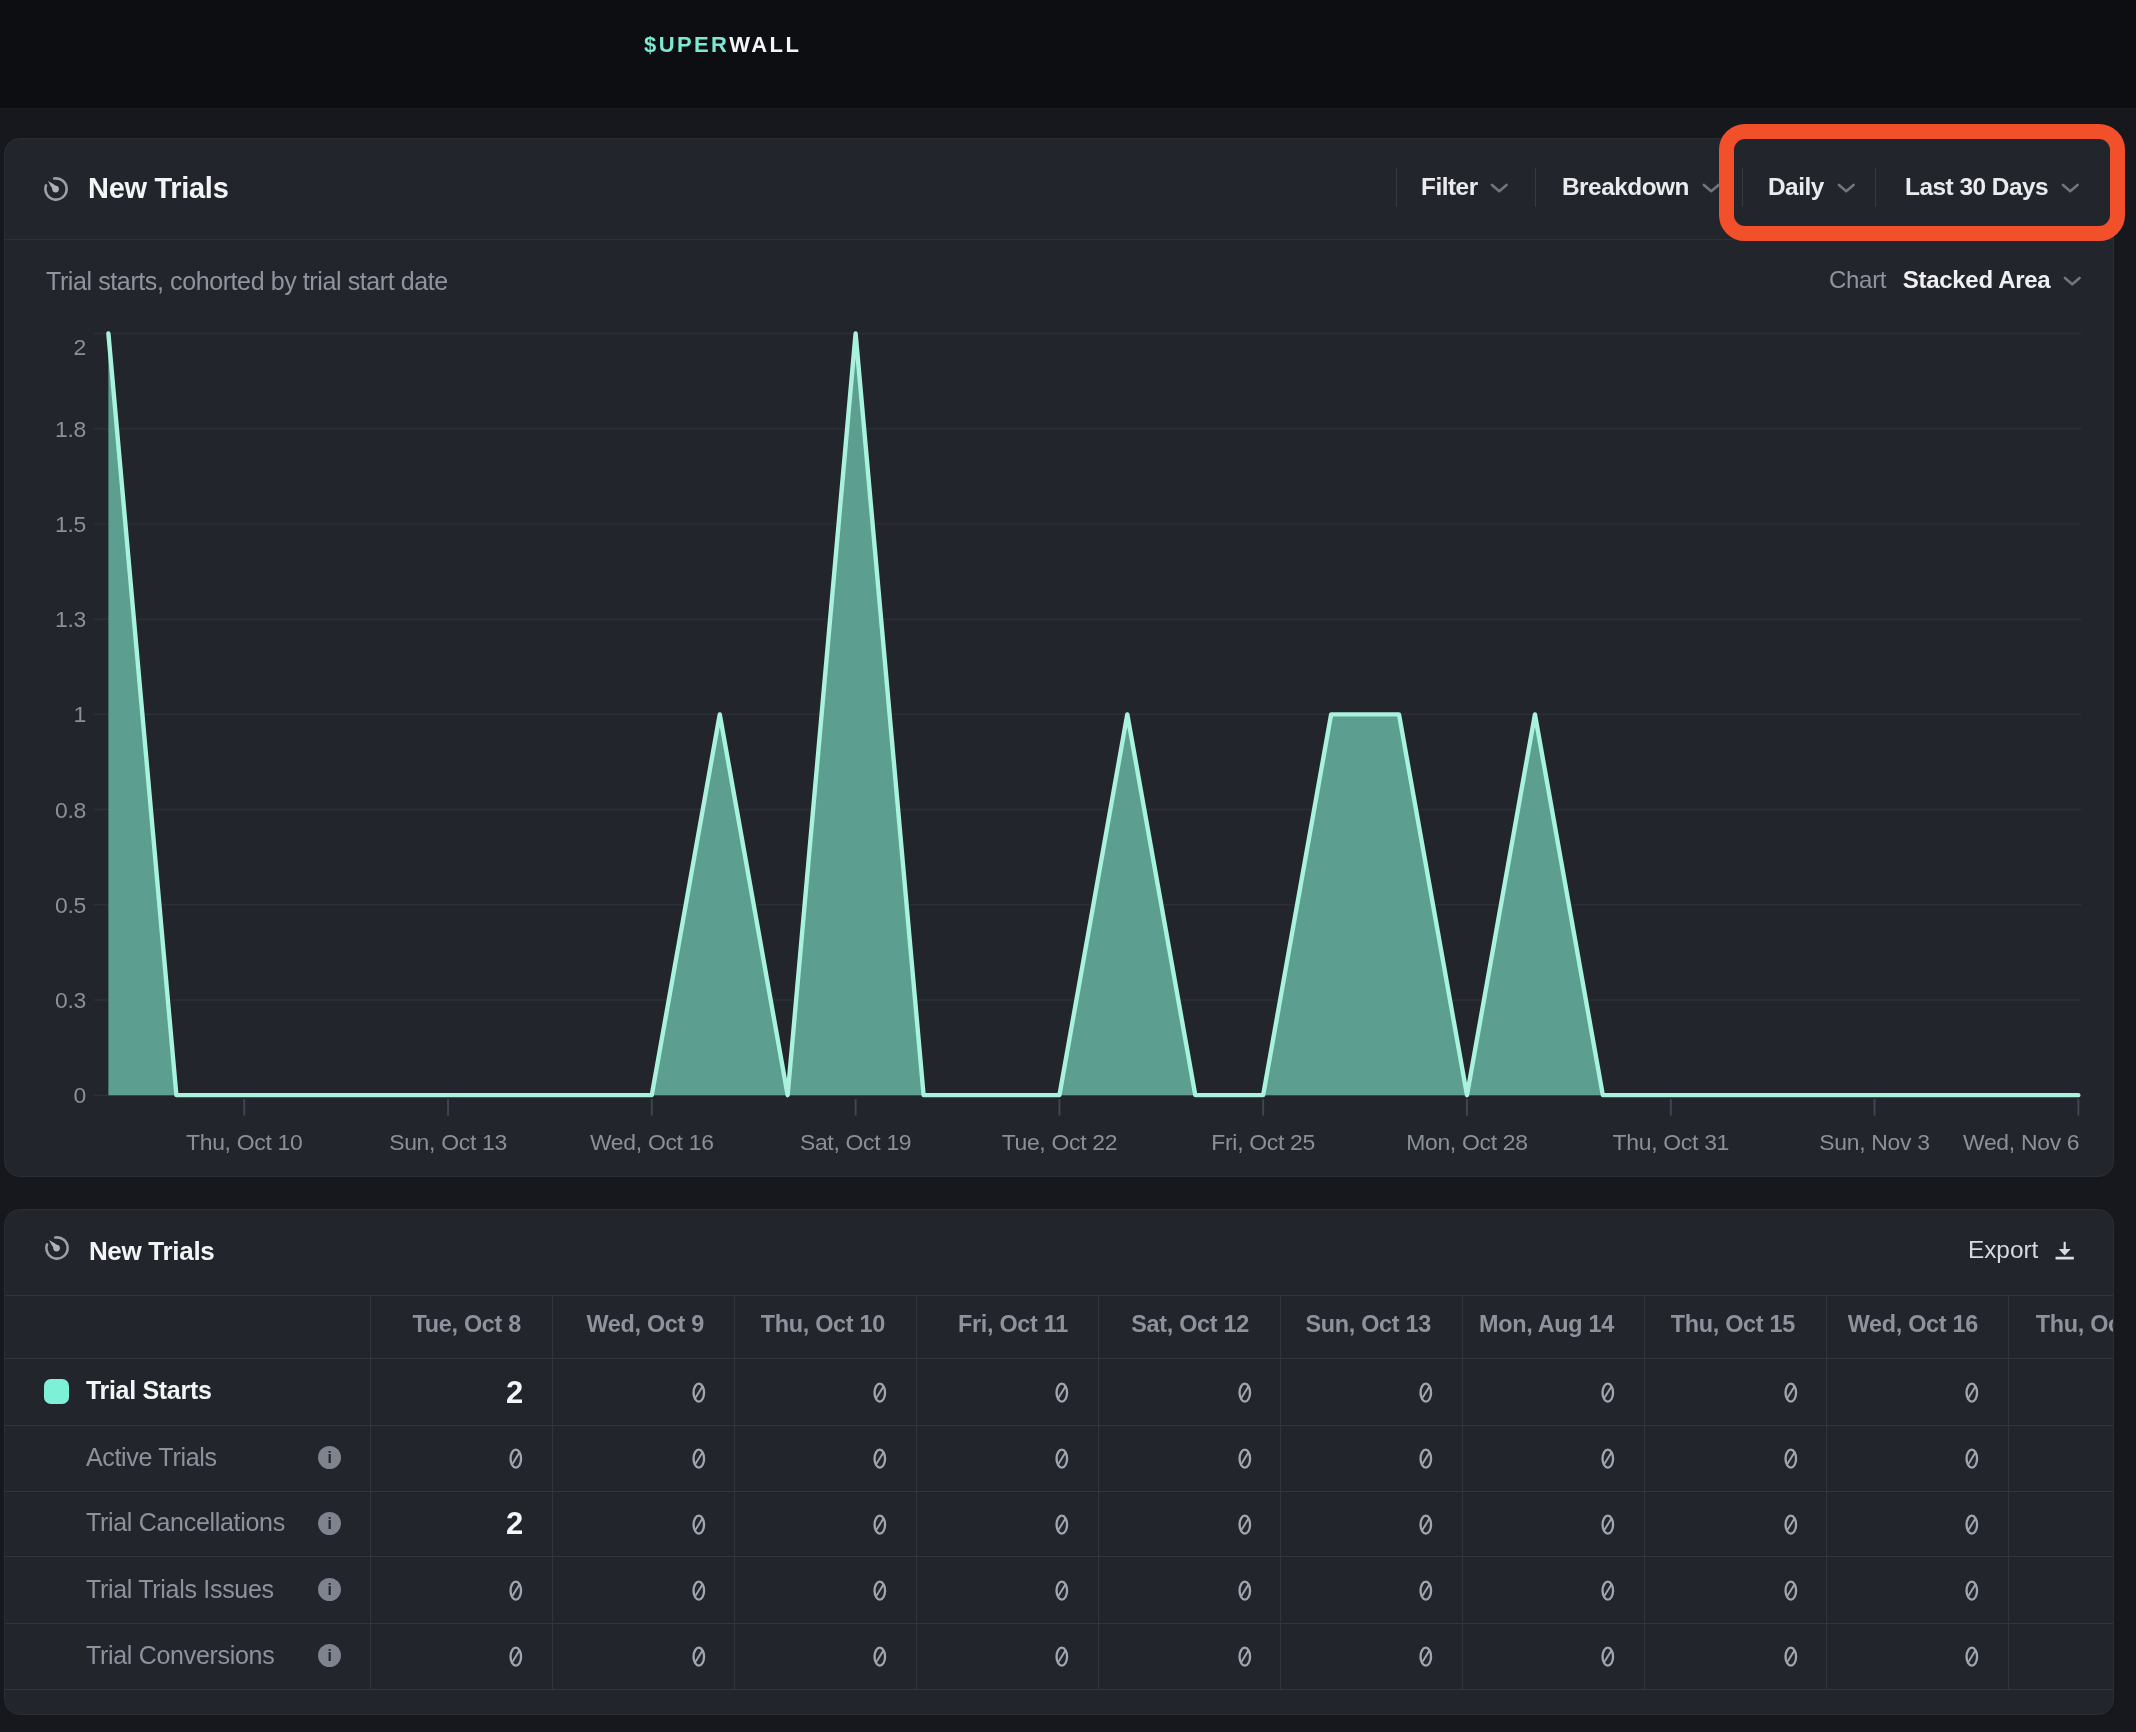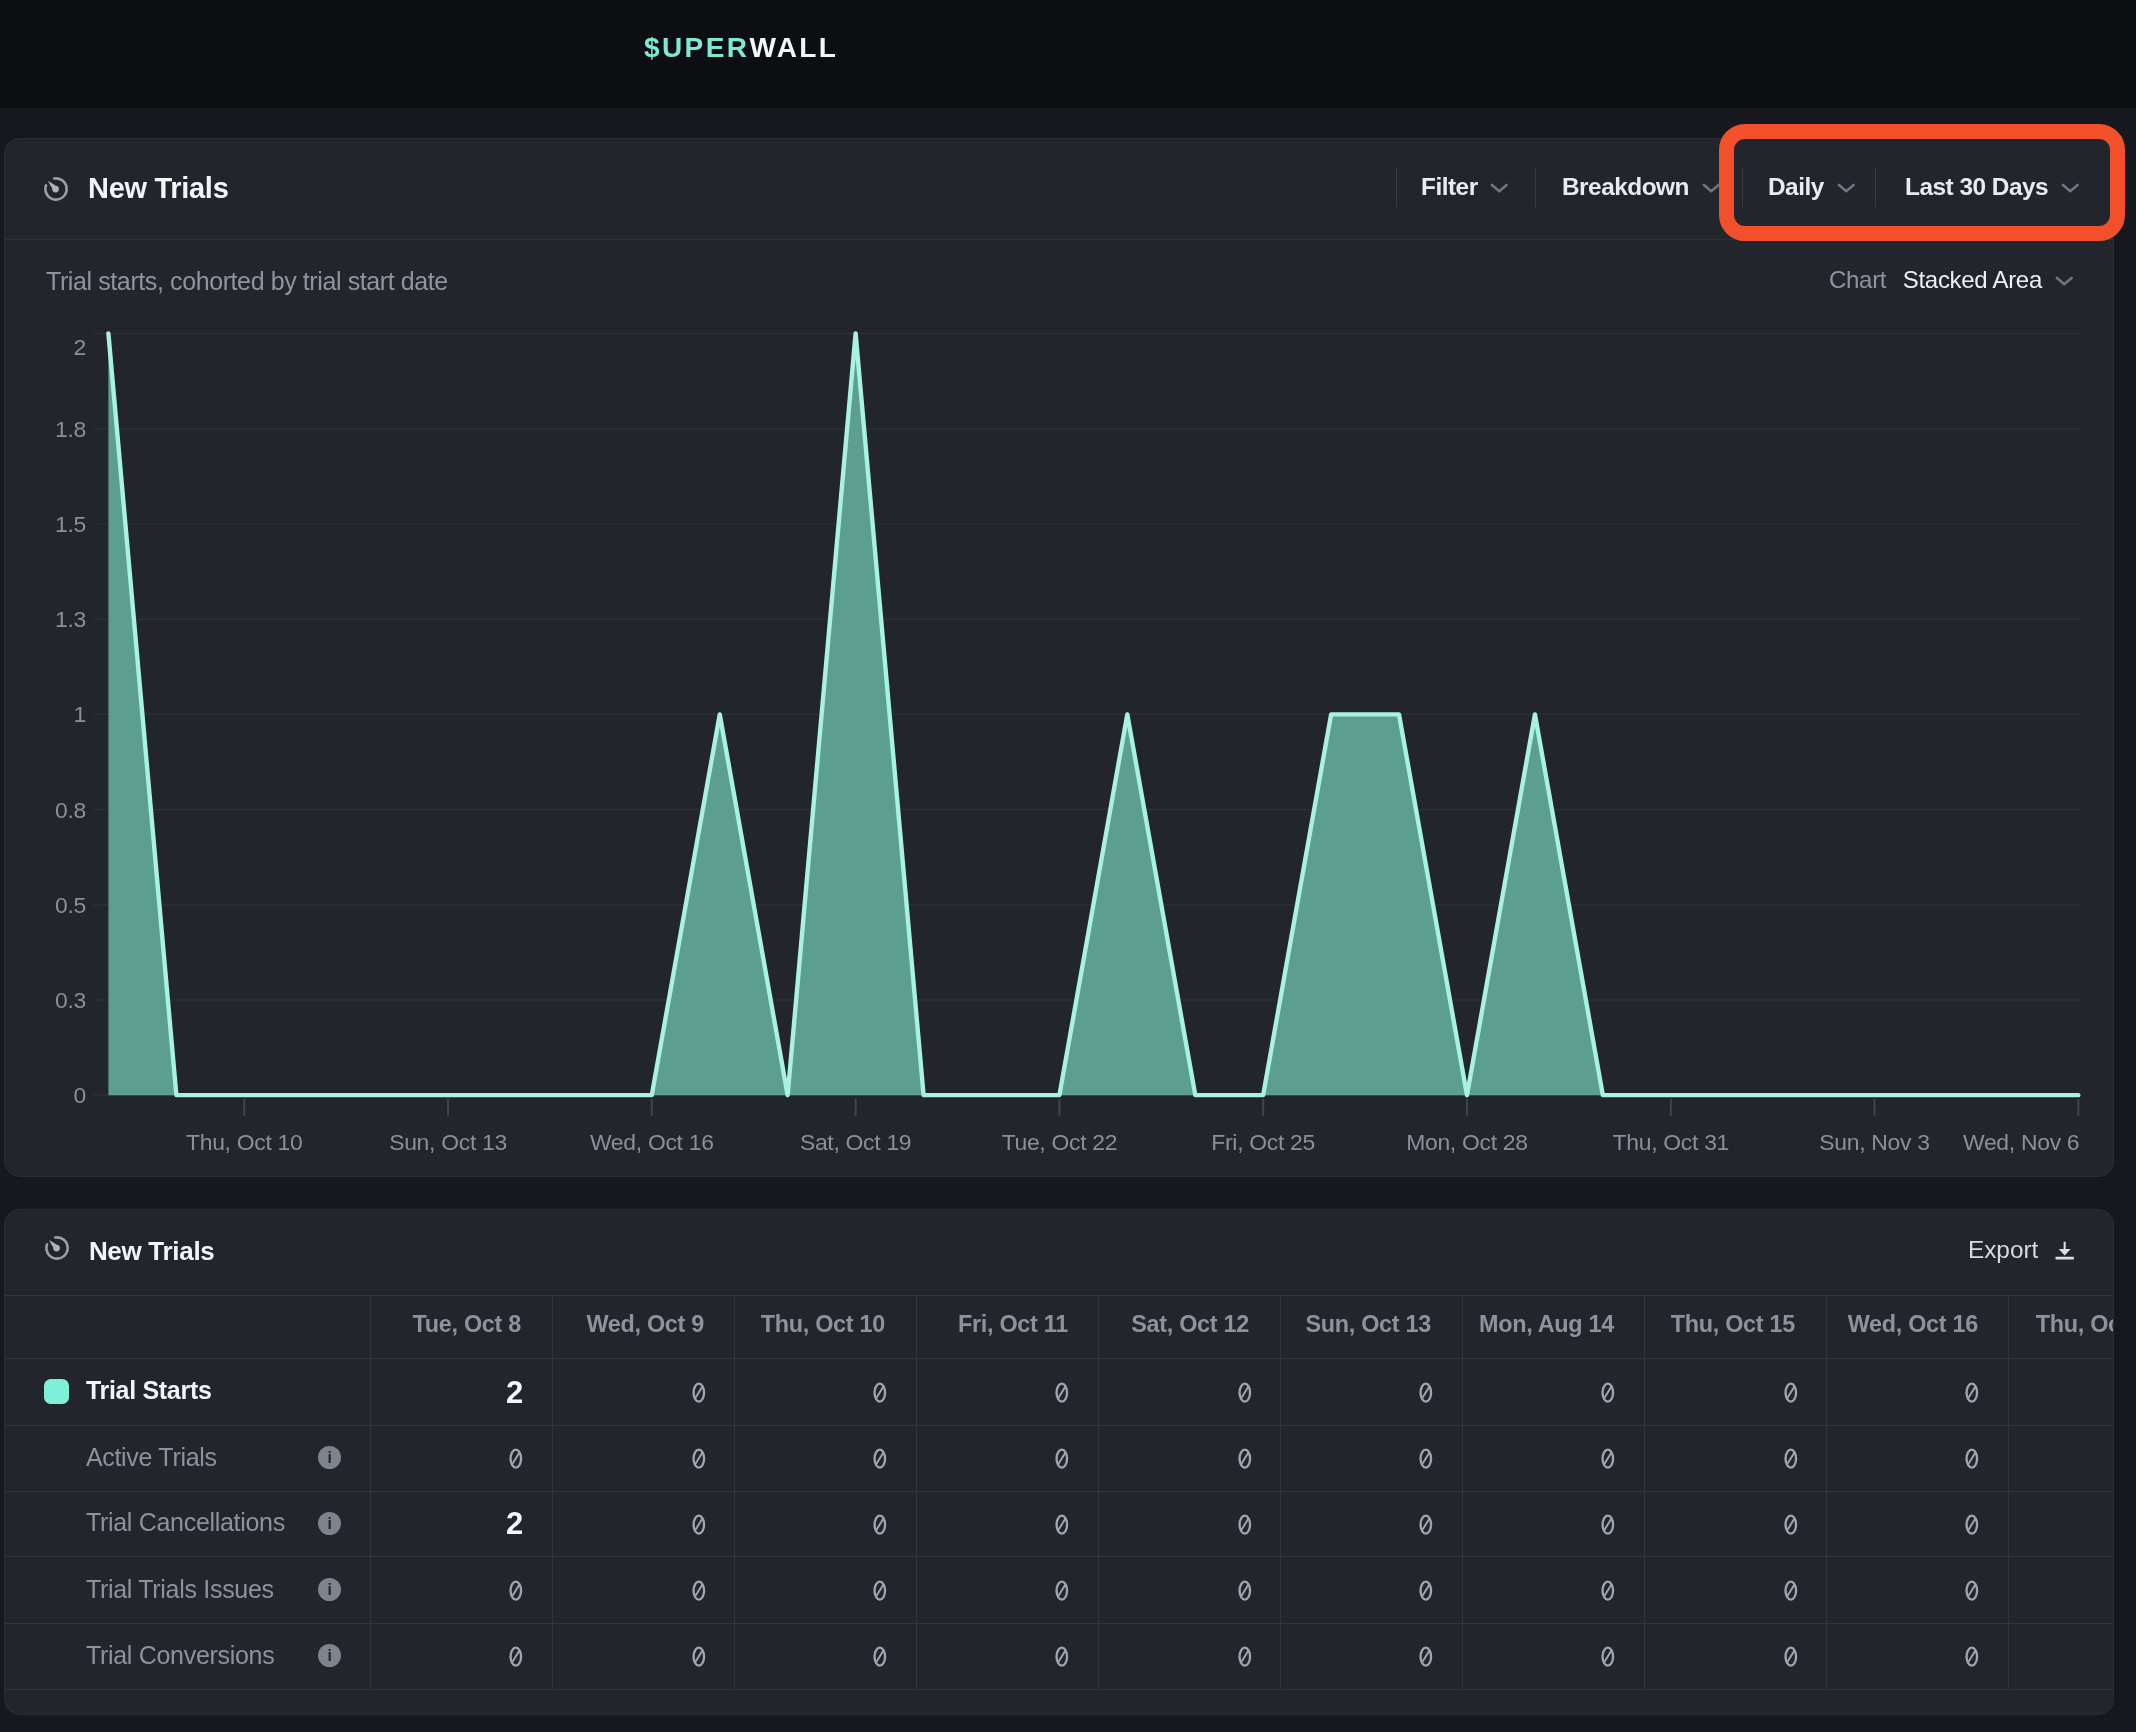--- a/index.html
+++ b/index.html
@@ -1,29 +1,29 @@
 <!DOCTYPE html>
 <html><head><meta charset="utf-8">
 <style>
 *{margin:0;padding:0;box-sizing:border-box}
 html,body{width:2137px;height:1732px;overflow:hidden;background:#17181d;font-family:"Liberation Sans",sans-serif;-webkit-font-smoothing:antialiased}
 .abs{position:absolute}
 #hdr{position:absolute;left:0;top:0;width:2137px;height:109px;background:#0d0e12;border-bottom:1px solid #1b1c21}
-#logo{position:absolute;left:644px;top:32px;font-size:28px;font-weight:700;letter-spacing:2.4px;color:#7de9d2}
+#logo{position:absolute;left:644px;top:32px;font-size:22px;font-weight:700;letter-spacing:2.4px;color:#7de9d2}
 #logo b{color:#f3f5f7}
 .panel{position:absolute;left:3.9px;width:2110px;background:#23252c;border-radius:15.6px;border:1px solid #2a2d34}
 #p1{top:138px;height:1039px}
 #p2c{position:absolute;left:3.9px;top:1209px;width:2110px;height:506px;background:#23252c;border-radius:15.6px;border:1px solid #2a2d34;overflow:hidden}
 .ttl{position:absolute;left:88px;top:172px;font-size:29px;font-weight:600;letter-spacing:-0.3px;color:#f2f4f6}
 .tool{position:absolute;top:173px;font-size:24.4px;font-weight:600;letter-spacing:-0.5px;color:#e9ebee;white-space:nowrap;display:flex;align-items:center;height:28px}
 .tool svg{margin-left:12.7px;margin-top:2.9px}
 .tsep{position:absolute;top:168px;width:1px;height:39px;background:#363942}
 .sub{position:absolute;left:46px;top:267px;font-size:25px;letter-spacing:-0.4px;color:#8f949e}
 .chartsel{position:absolute;top:266px;left:1829px;font-size:24px;letter-spacing:-0.3px;color:#8f949e;white-space:nowrap;display:flex;align-items:center}
-.chartsel b{color:#eef0f3;font-weight:400;margin-left:16.6px}
+.chartsel b{color:#eef0f3;font-weight:700;margin-left:16.6px}
 .chartsel svg{margin-left:12.7px;margin-top:2.9px}
 #orange{position:absolute;left:1719px;top:124px;width:406px;height:117px;border:15.6px solid #f2502a;border-radius:26px}
 .hl{position:absolute;left:0;width:2110px;height:1px;background:#32353c}
 .vl{position:absolute;width:1px;background:#32353c}
 .thdr{position:absolute;font-size:23.4px;font-weight:600;letter-spacing:-0.3px;color:#8d929c;text-align:right}
 .rlab{position:absolute;font-size:25px;letter-spacing:-0.3px;color:#8d929c}
 .rlab.w{color:#f2f4f6;font-weight:600}
 .sw{position:absolute;width:25px;height:25px;border-radius:6.8px;background:#7ef0d8}
 .info{position:absolute;width:23.4px;height:23.4px;border-radius:50%;background:#7e838d;color:#23252c;font-size:15.6px;font-weight:700;text-align:center;line-height:23.4px}
 .num{position:absolute}

